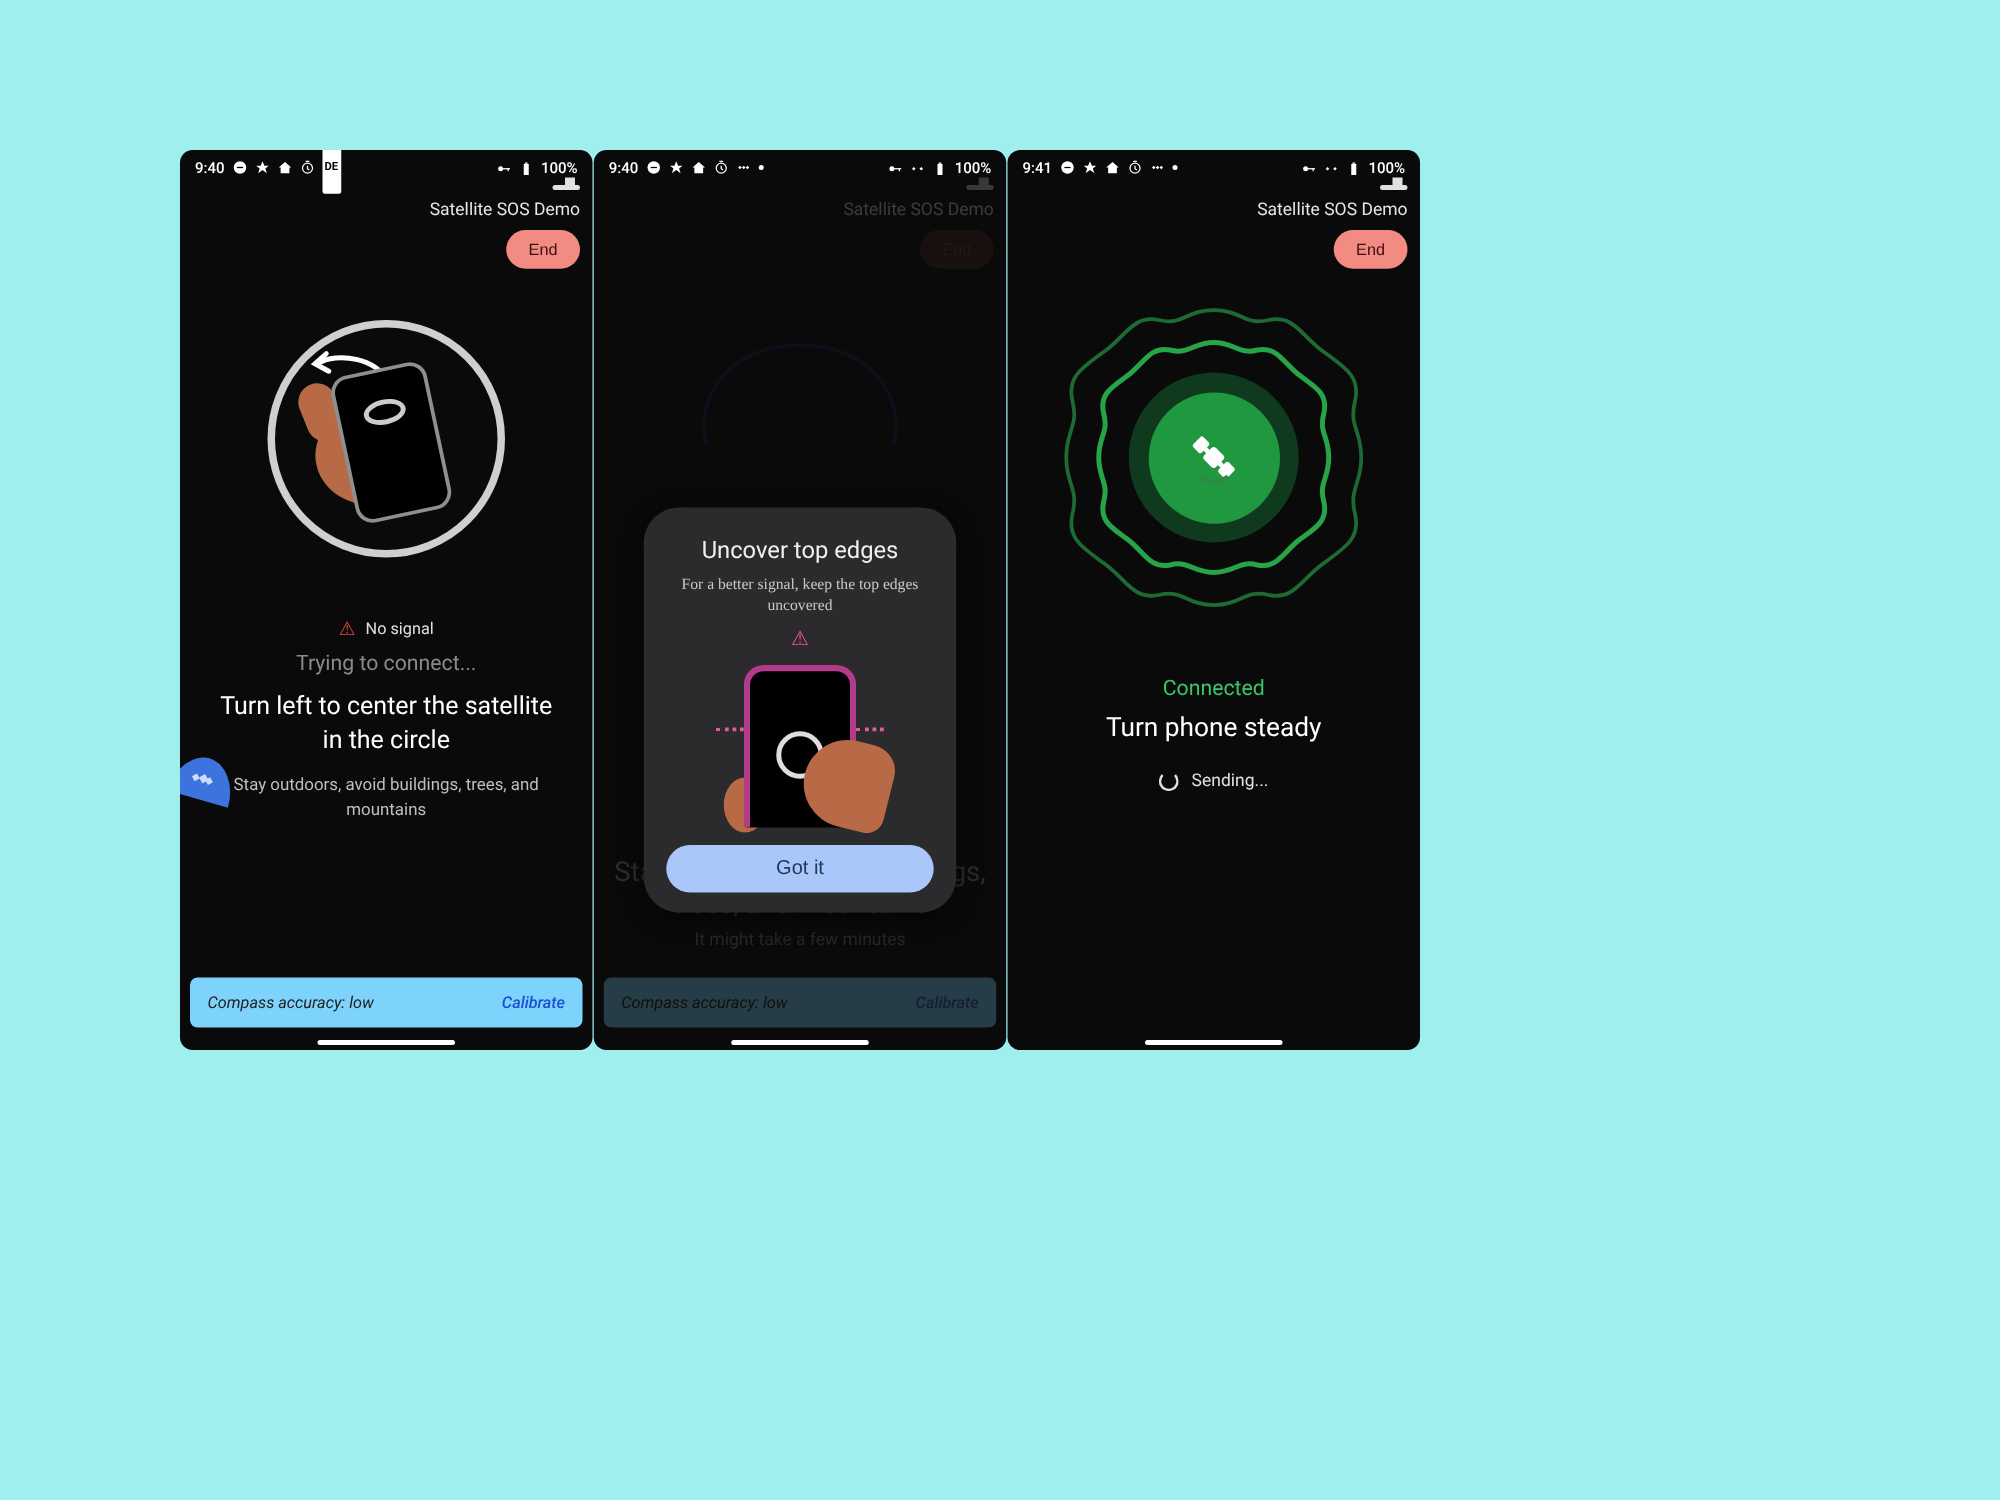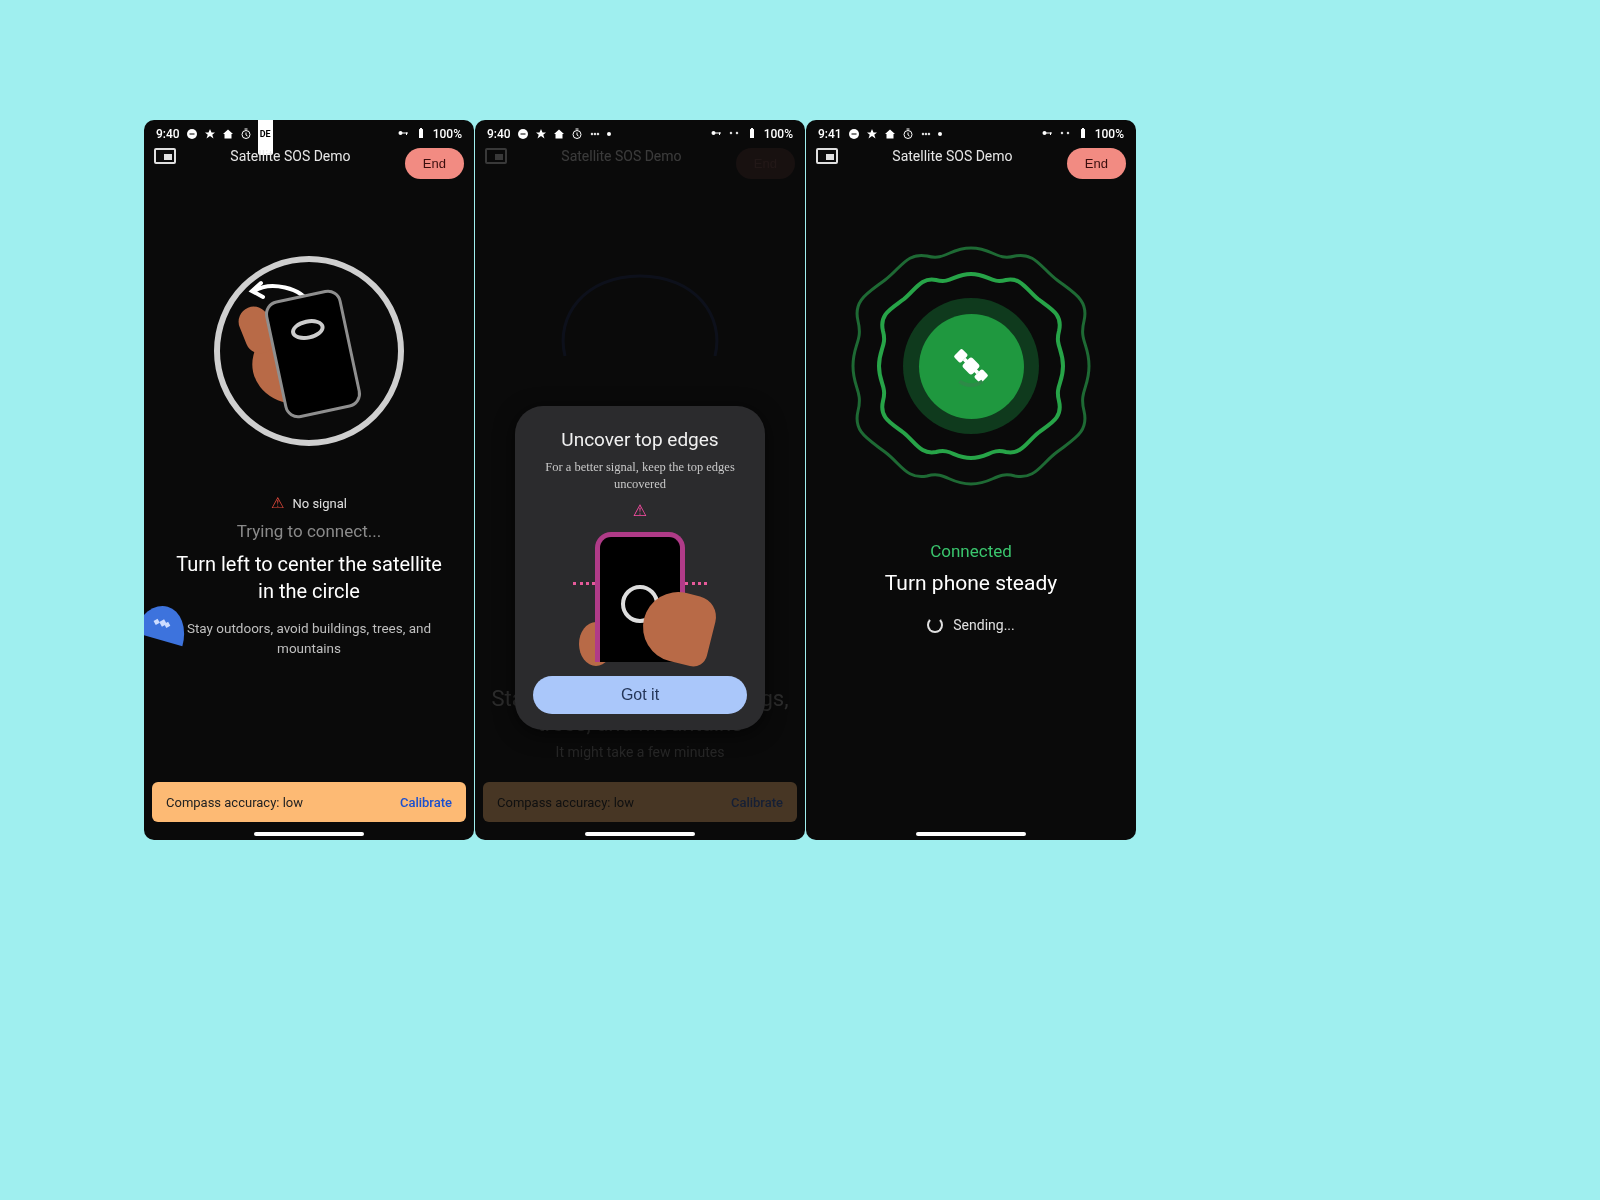--- a/index.html
+++ b/index.html
@@ -32,30 +32,31 @@
   .statusbar {
     height: 28px;
     padding: 0 12px;
     display: flex;
     align-items: center;
     font-size: 12px;
     font-weight: 500;
     color: #fff;
   }
   .statusbar .left { display: flex; align-items: center; gap: 6px; }
-  .statusbar .right { margin-left: auto; display: flex; align-items: flex-start; gap: 6px; }
+  .statusbar .right { margin-left: auto; display: flex; align-items: flex-end; gap: 6px; }
   .sb-ico { width: 12px; height: 12px; }
   .sb-dot { width:4px; height:4px; background:#fff; border-radius:50%; }
   
   .appbar {
     height: 48px;
     display: flex;
-    align-items: flex-start;
+    align-items: flex-end;
     padding: 0 10px;
     gap: 8px;
+    flex-direction: column;
   }
   .pip-icon {
     width: 22px; height: 16px;
     border: 2px solid #e0e0e0;
     border-radius: 2px;
     position: relative;
   }
   .pip-icon::after {
     content:""; position:absolute; right:2px; bottom:2px;
     width:8px; height:6px; background:#e0e0e0;
@@ -78,28 +79,29 @@
     display: flex;
     flex-direction: column;
     align-items: center;
     text-align: center;
     padding: 0 12px;
   }
   
   .compass-bar {
     position: absolute;
     left: 8px; right: 8px; bottom: 18px;
-    background: #fdba74;
+    background: #7dd3fc;
     border-radius: 6px;
     height: 40px;
     display: flex;
     align-items: center;
     padding: 0 14px;
     font-size: 13px;
     color: #222;
+    font-style: italic;
   }
   .compass-bar.dimmed { opacity: 0.25; }
   .calibrate { margin-left: auto; color:#1a4fd0; font-weight:500; }
   .home-ind {
     position: absolute; bottom: 4px; left: 50%; transform: translateX(-50%);
     width: 110px; height: 4px; border-radius: 4px; background:#fff;
   }
 
   
   .target-circle {

